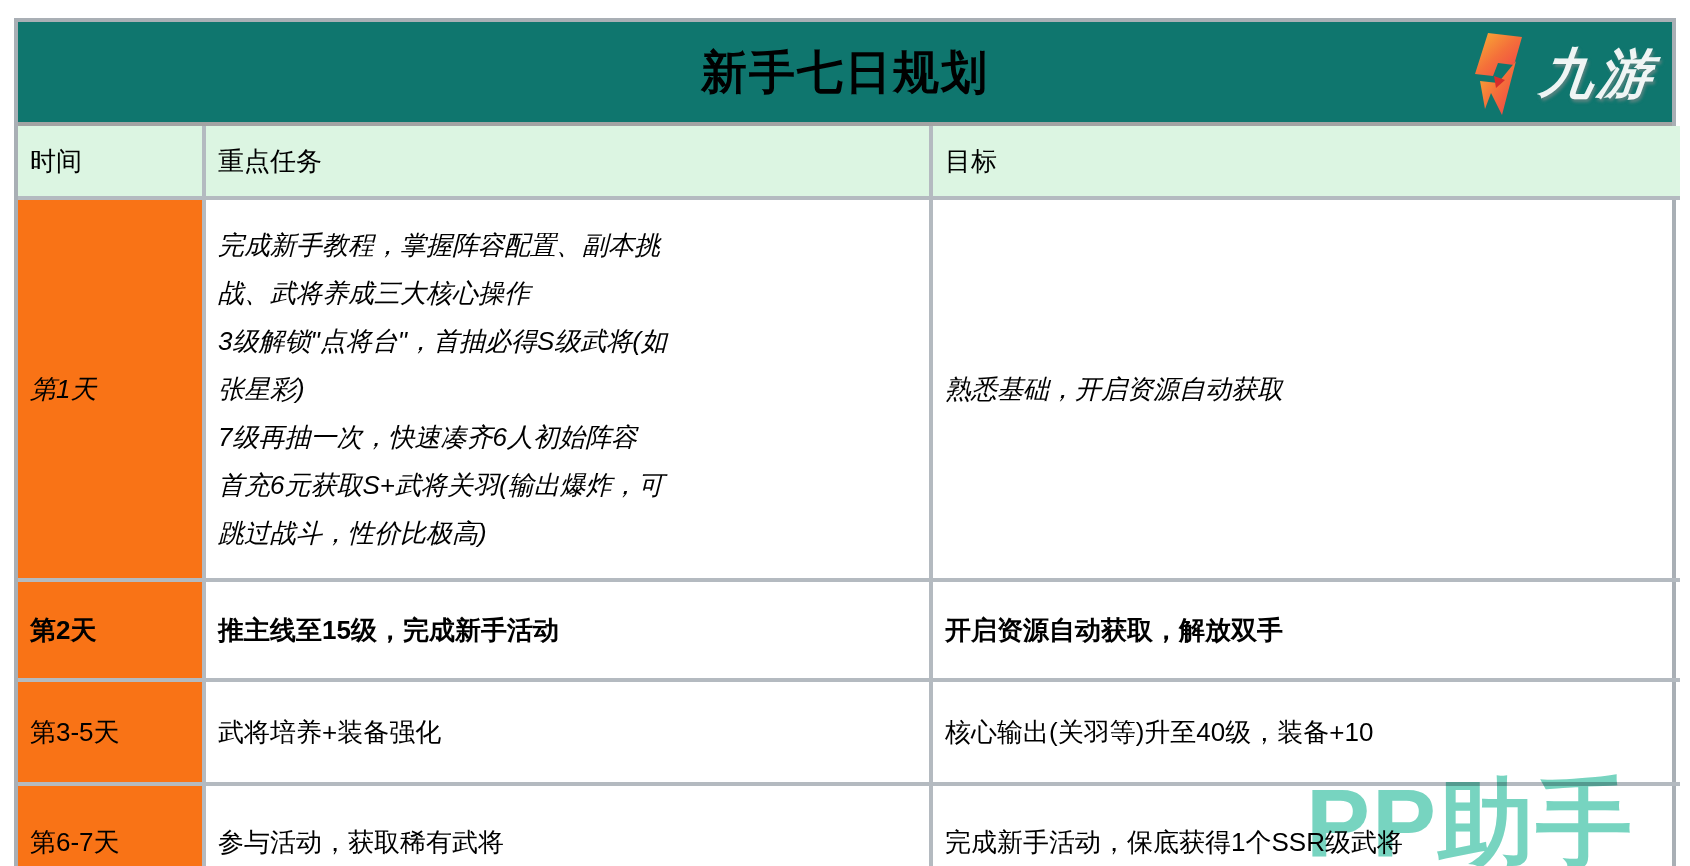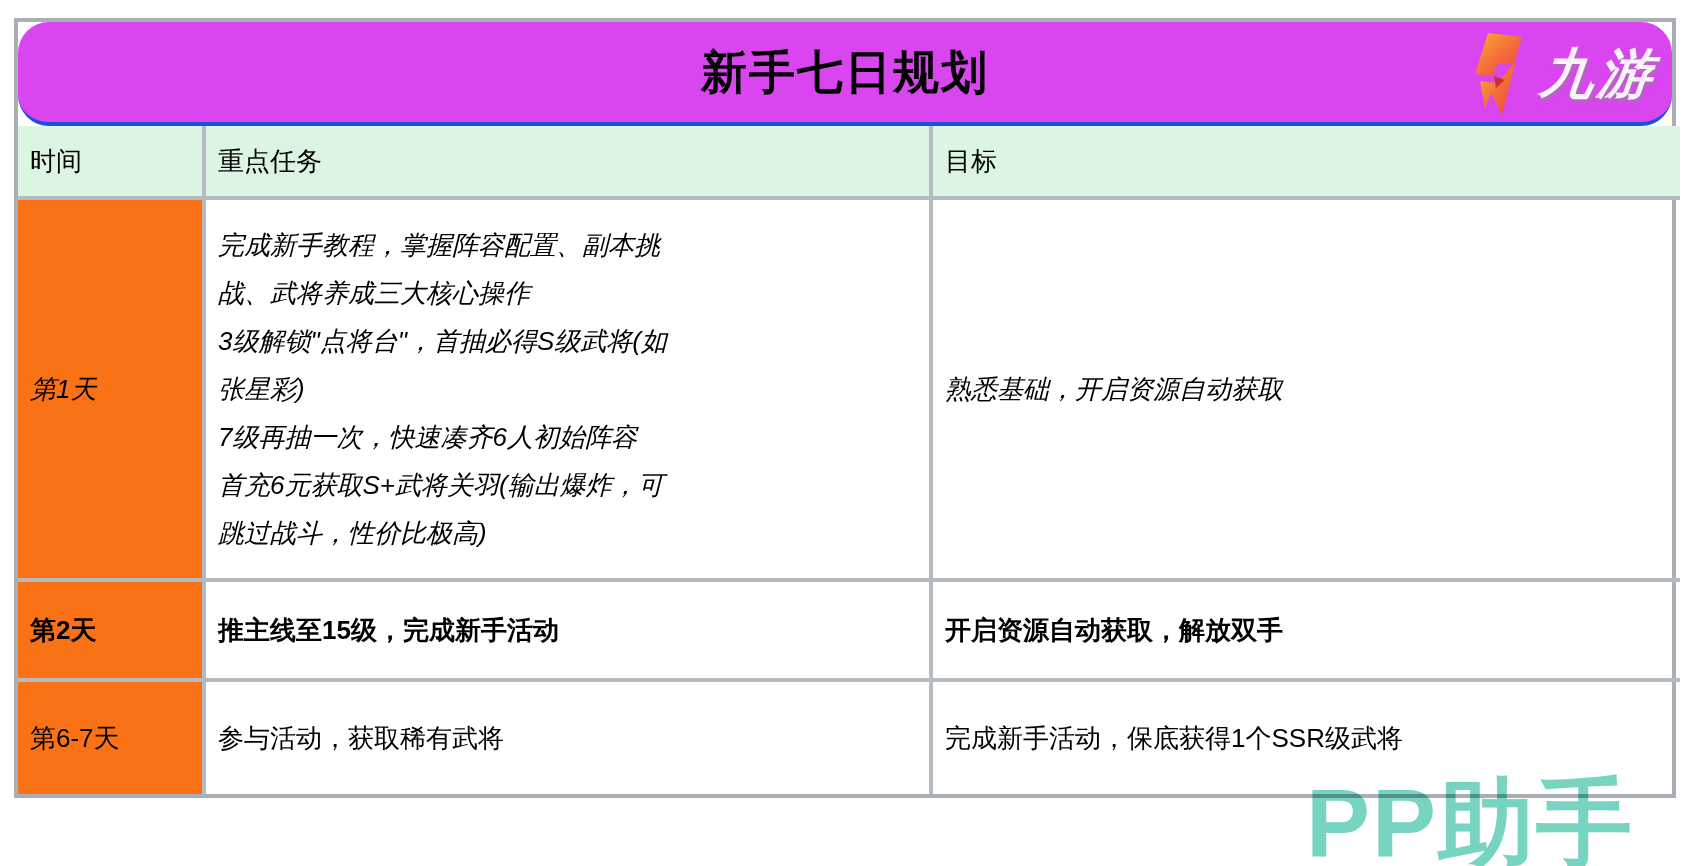--- a/index.html
+++ b/index.html
@@ -7,23 +7,22 @@
     width:1690px;height:866px;position:relative;overflow:hidden;
     background:#ffffff;
     font-family:"Liberation Sans","DejaVu Sans",sans-serif;
     color:#000;
   }
   .panel{
     position:absolute;left:14px;top:18px;width:1662px;
     border:4px solid #a9afb5;background:#fff;box-sizing:border-box;
   }
   .title-bar{
-    position:relative;height:100px;background:#d946ef;
-    border-bottom:4px solid #1d4ed8;
-    border-radius:31px;
+    position:relative;height:100px;background:#0f766e;
+    border-bottom:4px solid #a3a3a3;
   }
   .title-text{
     position:absolute;left:0;right:0;top:0;height:100px;line-height:100px;
     text-align:center;font-size:46px;font-weight:bold;letter-spacing:2px;
   }
   .logo{
     position:absolute;right:16px;top:4px;height:96px;
     display:flex;align-items:center;gap:10px;
   }
   .logo svg{display:block;}
@@ -109,20 +108,25 @@
 7级再抽一次，快速凑齐6人初始阵容
 首充6元获取S+武将关羽(输出爆炸，可
 跳过战斗，性价比极高)</td>
       <td class="goal-cell">熟悉基础，开启资源自动获取</td>
     </tr>
     <tr class="r2">
       <td class="time-cell">第2天</td>
       <td class="task-cell">推主线至15级，完成新手活动</td>
       <td class="goal-cell">开启资源自动获取，解放双手</td>
     </tr>
+    <tr class="r3">
+      <td class="time-cell">第3-5天</td>
+      <td class="task-cell">武将培养+装备强化</td>
+      <td class="goal-cell">核心输出(关羽等)升至40级，装备+10</td>
+    </tr>
     <tr class="r4">
       <td class="time-cell">第6-7天</td>
       <td class="task-cell">参与活动，获取稀有武将</td>
       <td class="goal-cell">完成新手活动，保底获得1个SSR级武将</td>
     </tr>
   </tbody>
     </table>
 </div>
 
 <div class="watermark">PP助手</div>

